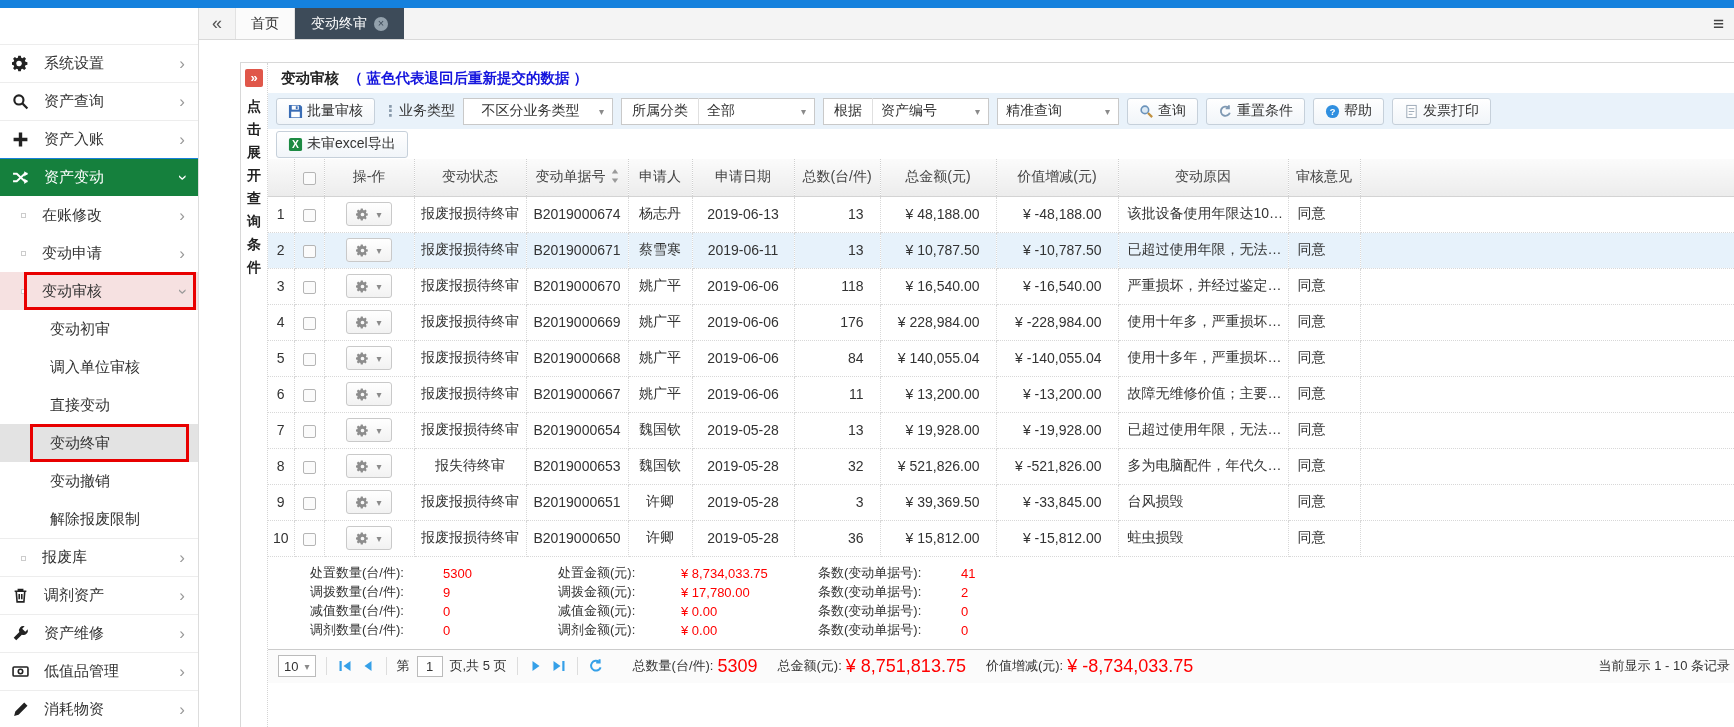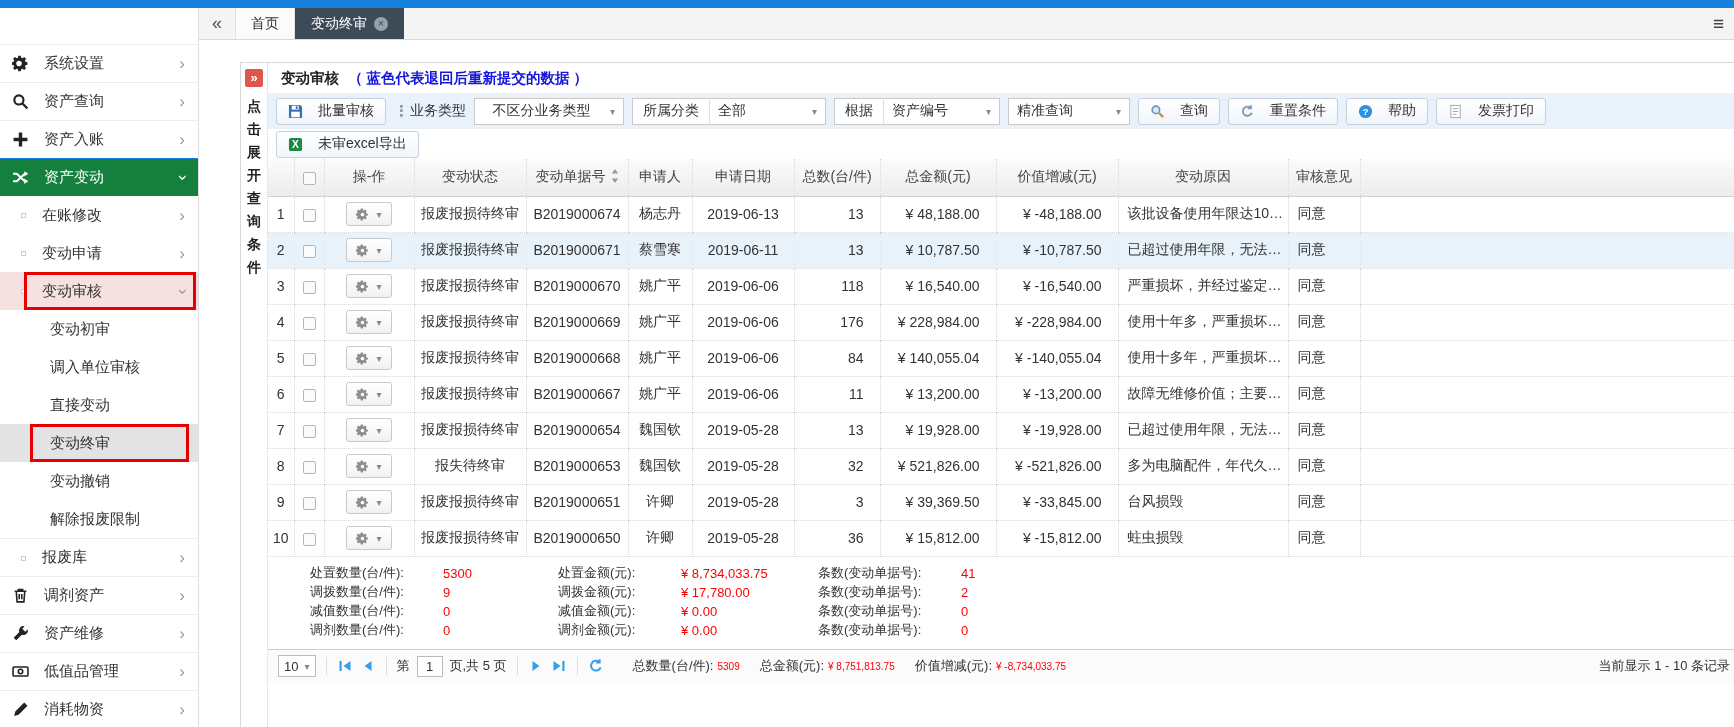--- a/index.html
+++ b/index.html
@@ -38,21 +38,21 @@
 .content{flex:1;position:relative;background:#fff;padding:22px 0 0 41px;min-height:0}
 .panel{height:100%;border:1px solid #d8d8d8;border-bottom:none;border-right:none;display:flex;background:#fff}
 
 .strip{width:26px;flex:none;padding-top:6px;display:flex;flex-direction:column;align-items:center;cursor:pointer}
 .strip-btn{width:18px;height:18px;background:#e0574a;color:#fff;border-radius:2px;font-size:13px;line-height:17px;text-align:center;font-weight:bold}
 .vtext{margin-top:11px;display:flex;flex-direction:column;gap:5px;font-size:14px;color:#222;font-weight:bold}
 .pmain{flex:1;display:flex;flex-direction:column;min-width:0;border-left:1px dotted #d4d4d4}
 .title-row{height:30px;flex:none;display:flex;align-items:center;padding-left:13px;font-weight:bold;font-size:14.5px;color:#222}
 .title-note{color:#1515dd;margin-left:9px;font-weight:bold}
 .toolbar{height:36px;flex:none;background:#e9f2fa;display:flex;align-items:center;gap:8px;padding:0 8px;white-space:nowrap}
-.btn{display:inline-flex;align-items:center;gap:15px;background:linear-gradient(#fff,#f1f5f9);border:1px solid #c6d0da;border-radius:3px;height:27px;padding:0 11px;font-size:14px;color:#333;cursor:pointer;white-space:nowrap}
+.btn{display:inline-flex;align-items:center;gap:4px;background:linear-gradient(#fff,#f1f5f9);border:1px solid #c6d0da;border-radius:3px;height:27px;padding:0 11px;font-size:14px;color:#333;cursor:pointer;white-space:nowrap}
 .btn .i{width:15px;height:15px;display:inline-flex}
 .btn .i svg{width:100%;height:100%}
 .combo{display:inline-flex;align-items:center;justify-content:space-between;background:#fff;border:1px solid #c9c9c9;height:27px;padding:0 8px;cursor:pointer;gap:10px}
 .group{display:inline-flex;align-items:center;background:#fff;border:1px solid #c9c9c9;height:27px}
 .group .glabel{padding:0 10px;color:#333}
 .group .gsep{width:1px;height:26px;background:#e0e0e0}
 .group .combo{border:none;height:25px}
 .caret{color:#8a8a8a;font-size:10px}
 .dots{color:#8899aa;font-weight:bold;font-size:15px;line-height:10px;text-align:center;width:8px}
 .qinput{border:none;outline:none;height:23px;width:150px;font-size:14px;padding:0 6px}
@@ -80,21 +80,21 @@
 .sl1{width:128px}.sv1{width:120px}.sl2{width:118px}.sv2{width:142px}.sl3{width:138px}.sv3{width:80px}
 
 .pager{height:34px;flex:none;border-top:1px solid #ccc;background:#fbfbfb;display:flex;align-items:center;padding:0 10px;gap:7px;font-size:13px;position:relative}
 .psize{border:1px solid #bbb;background:#fff;height:22px;display:inline-flex;align-items:center;padding:0 5px;gap:6px;cursor:pointer}
 .pbtn{display:inline-flex;width:16px;height:16px;cursor:pointer}
 .pbtn svg{width:100%;height:100%}
 .pageno{border:1px solid #bbb;width:26px;height:21px;display:inline-flex;align-items:center;justify-content:center;background:#fff}
 .vsep{width:1px;height:18px;background:#ddd;margin:0 3px}
 .stats{margin-left:22px;display:flex;gap:20px;align-items:center}
 .stat{display:flex;align-items:center;gap:4px}
-.stat .val{color:#f00;font-size:10px}
+.stat .val{color:#f00;font-size:18px}
 .range{position:absolute;right:4px;color:#333;white-space:nowrap}
 .pagelbl{color:#333}
 </style>
 </head>
 <body>
 
 <div class="app">
   <div class="topbar"></div>
   <div class="main">
 

